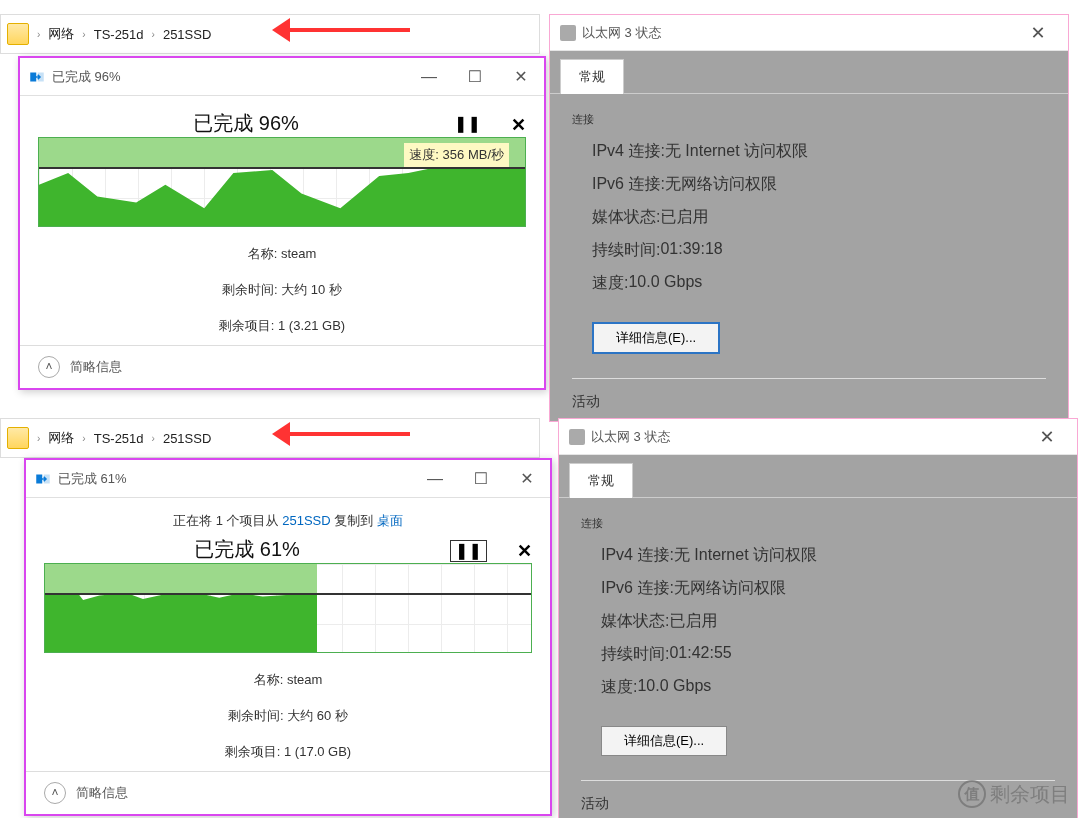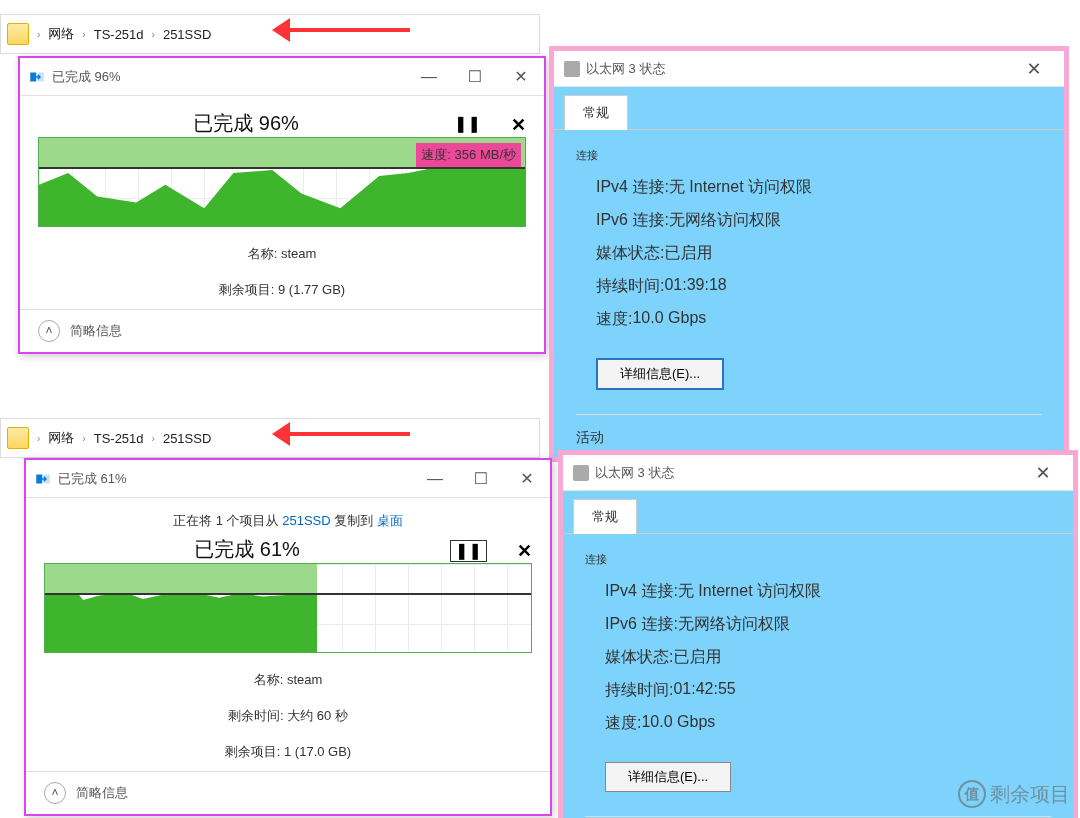--- a/index.html
+++ b/index.html
@@ -27,28 +27,28 @@
 .cw-done { font-size:20px; color:#111; margin-bottom:12px; }
 .cw-done-btns { float:right; display:flex; gap:30px; margin-top:4px; }
 .pause-btn { font-size:16px; }
 .close-btn2 { font-size:18px; font-weight:700; }
 
 .chart { position:relative; height:90px; width:100%; border:1px solid #4caf50; background:#fff; }
 .chart-grid { position:absolute; inset:0; background-image:linear-gradient(to right,#ececec 1px,transparent 1px),linear-gradient(to bottom,#ececec 1px,transparent 1px); background-size:33px 30px; }
 .chart-midline { position:absolute; left:0; right:0; top:33%; height:2px; background:#333; }
 .chart-fill-top { position:absolute; left:0; top:0; background:#9cd98b; }
 .chart-fill-bot { position:absolute; left:0; bottom:0; background:#3fb52d; }
-.chart-speed { position:absolute; right:4px; top:33%; transform:translateY(-100%); background:#ec4899; padding:2px 4px; font-size:13px; color:#333; border:1px solid transparent; }
+.chart-speed { position:absolute; right:16px; top:33%; transform:translateY(-100%); background:#fef9c3; padding:2px 4px; font-size:13px; color:#333; border:1px solid transparent; }
 .chart-speed.highlight { border:3px solid #ef2e2e; border-radius:6px; padding:4px 10px; font-size:14px; }
 
 .info-line { font-size:13px; color:#333; margin-top:18px; }
 .cw-footer { border-top:1px solid #ddd; padding:10px 18px; display:flex; align-items:center; gap:10px; color:#555; }
 .chevron-circle { width:22px; height:22px; border:1px solid #aaa; border-radius:50%; display:flex; align-items:center; justify-content:center; font-size:12px; }
 
-.status-window { position:absolute; width:520px; background:#7dd3fc; border:5px solid #f9a8d4;margin-top:32px; }
+.status-window { position:absolute; width:520px; background:#a3a3a3; border:1px solid #f9a8d4; }
 .sw-title { height:36px; display:flex; align-items:center; padding:0 10px; background:#fff; color:#555; border-bottom:1px solid #e5e5e5; }
 .sw-title-icon { width:16px; height:16px; margin-right:6px; background:#aaa; border-radius:2px; }
 .sw-close { margin-left:auto; width:40px; height:36px; display:flex; align-items:center; justify-content:center; color:#555; font-size:18px; }
 .sw-tab { display:inline-block; padding:8px 18px; border:1px solid #ccc; border-bottom:none; background:#fff; color:#333; margin:8px 0 -1px 10px; }
 .sw-body { border-top:1px solid #ccc; padding:18px 22px 10px 22px; }
 .sw-section { font-size:11px; color:#333; margin-bottom:14px; }
 .sw-row { display:flex; justify-content:flex-start; font-size:16px; color:#333; margin:12px 0 12px 20px; padding-right:10px; }
 .sw-btn { margin:16px 0 0 20px; padding:5px 22px; border:1px solid #888; background:#f3f3f3; font-size:13px; }
 .sw-activity { border-top:1px solid #ddd; margin-top:24px; padding-top:14px; font-size:14px; color:#333; }
 
@@ -94,21 +94,22 @@
       </span>
     </div>
     <div class="chart">
       <div class="chart-grid"></div>
       <div class="chart-fill-top" style="width:100%;height:33%"></div>
       <div class="chart-fill-bot" style="width:100%;height:67%;clip-path:polygon(0 30%,6% 10%,12% 50%,20% 60%,26% 30%,34% 70%,40% 10%,48% 5%,54% 45%,62% 70%,70% 15%,76% 10%,82% 0,90% 0,100% 0,100% 100%,0 100%)"></div>
       <div class="chart-midline"></div>
       <div class="chart-speed">速度: 356 MB/秒</div>
     </div>
     <div class="info-line">名称: steam</div>
-    <div class="info-line">剩余项目: 9 (1.77 GB)</div>
+    <div class="info-line">剩余时间: 大约 10 秒</div>
+    <div class="info-line">剩余项目: 1 (3.21 GB)</div>
   </div>
   <div class="cw-footer">
     <span class="chevron-circle">˄</span>
     <span>简略信息</span>
   </div>
 </div>
 
 <div class="status-window" style="top:14px;left:549px">
   <div class="sw-title">
     <span class="sw-title-icon"></span>

